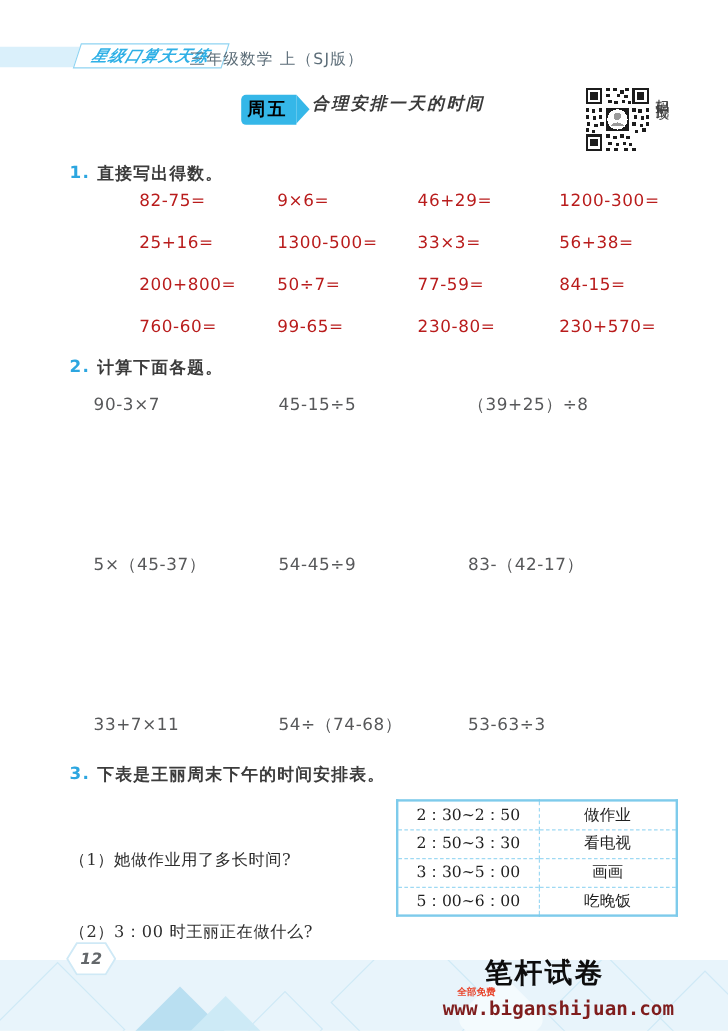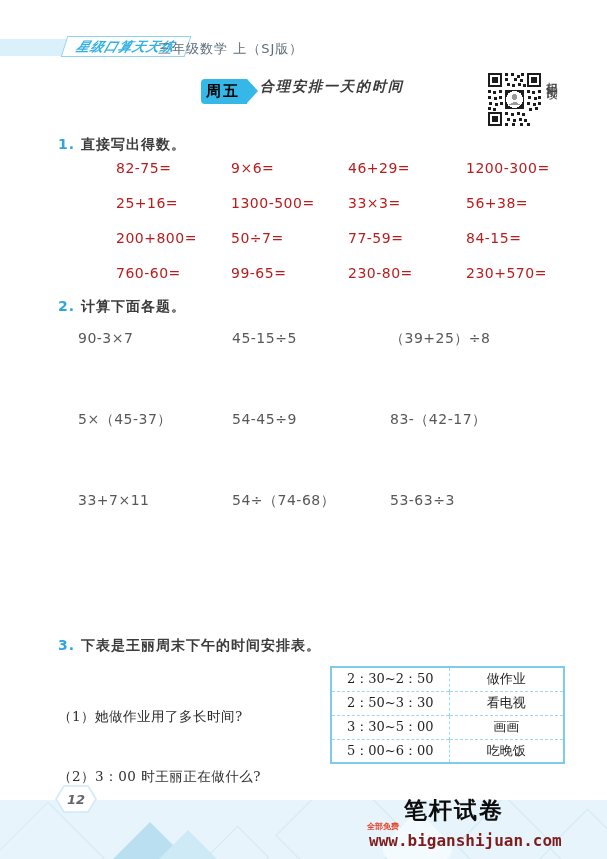--- a/index.html
+++ b/index.html
@@ -37,21 +37,21 @@
 
   
   .sec-head { position:absolute; left:58px; font-size:14px; display:flex; gap:6px;
               font-weight:bold; color:#3c3c3c; letter-spacing:1px; white-space:nowrap; }
   .sec-num { color:#2ca6e0; font-weight:bold; }
 
   .grid1 { position:absolute; left:78px; top:160px; width:478px; display:grid;
            grid-template-columns:115px 117px 118px auto; row-gap:18px;
            font-size:14px; color:#b91c1c; line-height:17px;margin-left:38px; }
   .grid2 { position:absolute; left:78px; top:330px; width:480px; display:grid;
-           grid-template-columns:154px 158px auto; row-gap:64px;
+           grid-template-columns:154px 158px auto; row-gap:116px;
            font-size:14px; color:#57585a; line-height:17px; }
   .cell { white-space:nowrap; letter-spacing:0.5px; }
 
   
   .question { position:absolute; left:58px; font-family:"DejaVu Serif", serif;
               font-size:13.5px; color:#2e2e2e; white-space:nowrap; letter-spacing:0.5px;margin-top:40px; }
 
   .sched { position:absolute; left:330px; top:666px; width:235px;
            border:2px solid #7ecbeb; border-collapse:collapse; background:#fff; }
   .sched td { height:24px; font-size:13px; color:#1f1f1f; text-align:center;
@@ -66,21 +66,21 @@
   .mtn-fill { position:absolute; width:0; height:0; border-style:solid; border-color:transparent; }
 
   .page-badge { position:absolute; left:55px; top:785px; width:42px; height:28px;font-style:italic; }
   .page-badge svg { position:absolute; left:0; top:0; }
   .page-badge .num { position:absolute; inset:0; display:flex; align-items:center;
                      justify-content:center; font-size:13px; font-weight:bold; color:#63676a; }
 
   
   .wm-brand { position:absolute; left:404px; top:795px; font-size:23px; font-weight:bold;
               color:#0d0d0d; letter-spacing:2px; white-space:nowrap; }
-  .wm-free { position:absolute; left:367px; top:821px; font-size:8px; color:#e8442b;
+  .wm-free { position:absolute; left:381px; top:821px; font-size:8px; color:#e8442b;
              font-weight:bold; white-space:nowrap; }
   .wm-url { position:absolute; left:369px; top:831px; font-family:"DejaVu Sans Mono", monospace;
             font-size:16px; font-weight:bold; color:#7f1d1d; white-space:nowrap; }
 </style>
 </head>
 <body>
 
 <div class="page">
 
   <div class="hdr-strip"></div>

